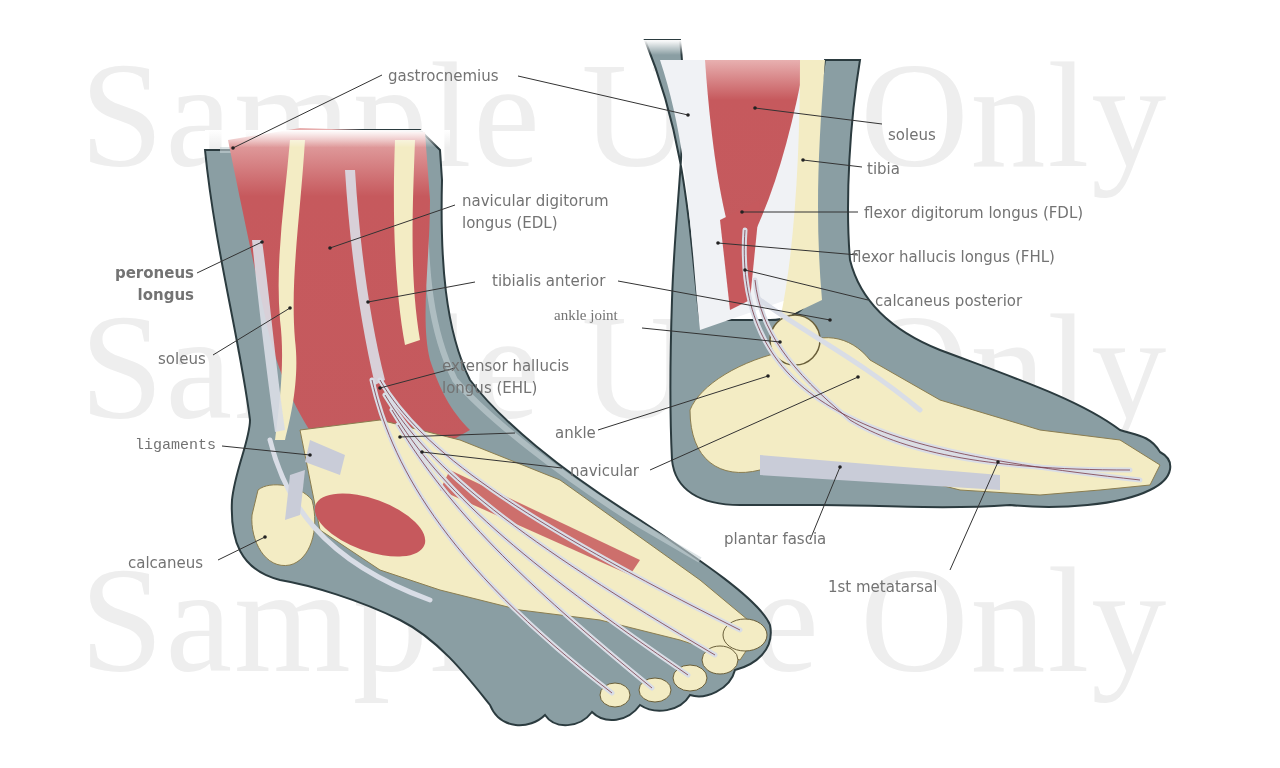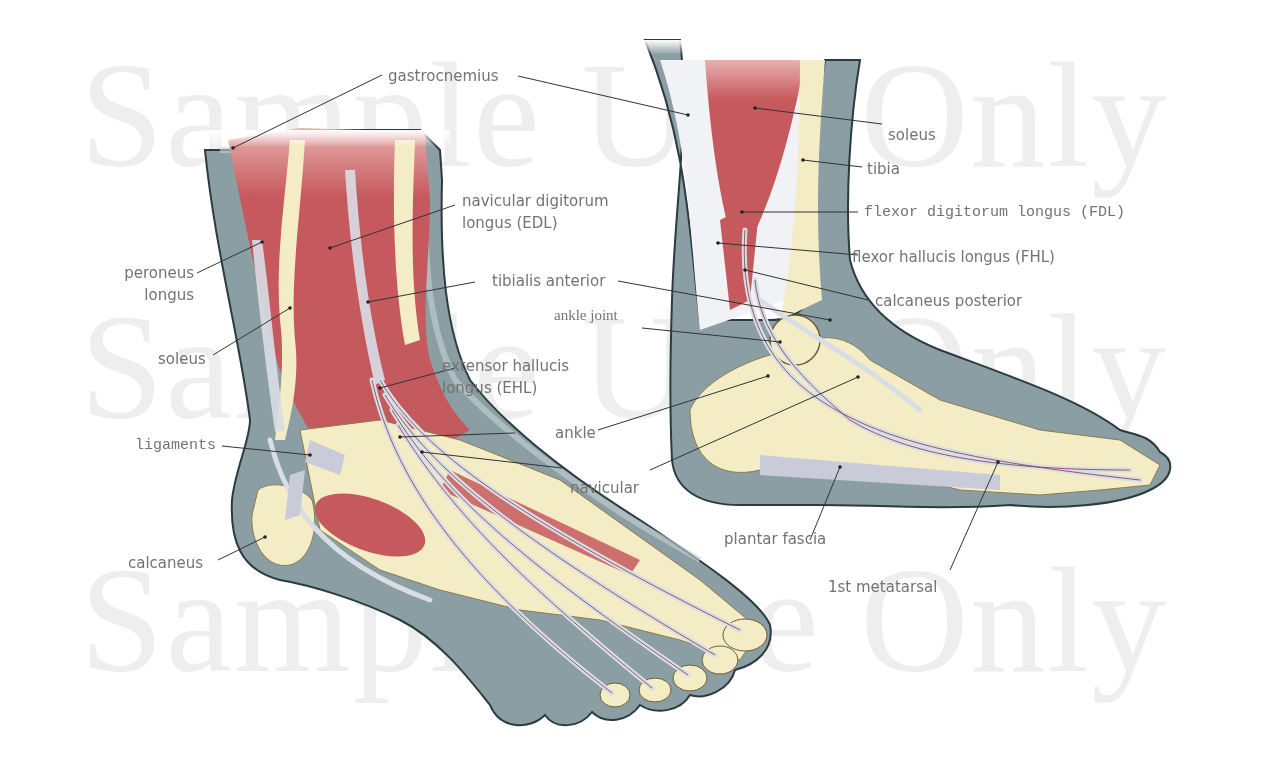--- a/index.html
+++ b/index.html
@@ -1,20 +1,20 @@
 <!DOCTYPE html>
 <html><head>
 <meta charset="utf-8">
 <style>
   html,body{margin:0;padding:0;background:#ffffff;}
   body{width:1280px;height:768px;position:relative;overflow:hidden;font-family:"DejaVu Sans","Liberation Sans",sans-serif;}
   .watermark{position:absolute;left:80px;font-family:"Liberation Serif","DejaVu Serif",serif;font-size:150px;color:#eeeeee;letter-spacing:2px;white-space:nowrap;z-index:0;line-height:1;}
   svg.art{position:absolute;left:0;top:0;z-index:1;}
   .label{position:absolute;font-size:15px;color:#737373;line-height:22px;z-index:3;white-space:nowrap;}
-  .label.r{text-align:right;}
+  .label.r{text-align:right;font-weight:bold;}
 </style>
 </head>
 <body>
 
 <div class="watermark" style="top:40px;">Sample Use Only</div>
 <div class="watermark" style="top:292px;">Sample Use Only</div>
 <div class="watermark" style="top:545px;">Sample Use Only</div>
 
 <svg class="art" width="1280" height="768" viewBox="0 0 1280 768">
   <defs>
@@ -184,23 +184,23 @@
 <div class="label" style="left:492px;top:270px;">tibialis anterior</div>
 <div class="label" style="left:158px;top:348px;">soleus</div>
 
 <div class="label" style="left:442px;top:355px;">
   <div>extensor hallucis</div>
   <div>longus (EHL)</div>
 </div>
 
 <div class="label" style="left:135px;top:435px;font-family:Liberation Mono, monospace;">ligaments</div>
 <div class="label" style="left:555px;top:422px;">ankle</div>
-<div class="label" style="left:570px;top:460px;margin-top:17px;">navicular</div>
+<div class="label" style="left:570px;top:460px;">navicular</div>
 <div class="label" style="left:128px;top:552px;">calcaneus</div>
 
 <div class="label" style="left:888px;top:114px;margin-top:10px;">soleus</div>
 <div class="label" style="left:867px;top:158px;">tibia</div>
-<div class="label" style="left:864px;top:202px;font-family:Liberation Mono, monospace;">flexor digitorum longus (FDL)</div>
+<div class="label" style="left:864px;top:202px;">flexor digitorum longus (FDL)</div>
 <div class="label" style="left:852px;top:246px;">flexor hallucis longus (FHL)</div>
 <div class="label" style="left:875px;top:290px;">calcaneus posterior</div>
 <div class="label" style="left:554px;top:304px;font-family:Liberation Serif, serif;">ankle joint</div>
 <div class="label" style="left:724px;top:528px;">plantar fascia</div>
 <div class="label" style="left:828px;top:548px;margin-top:28px;">1st metatarsal</div>
 
 </body></html>

